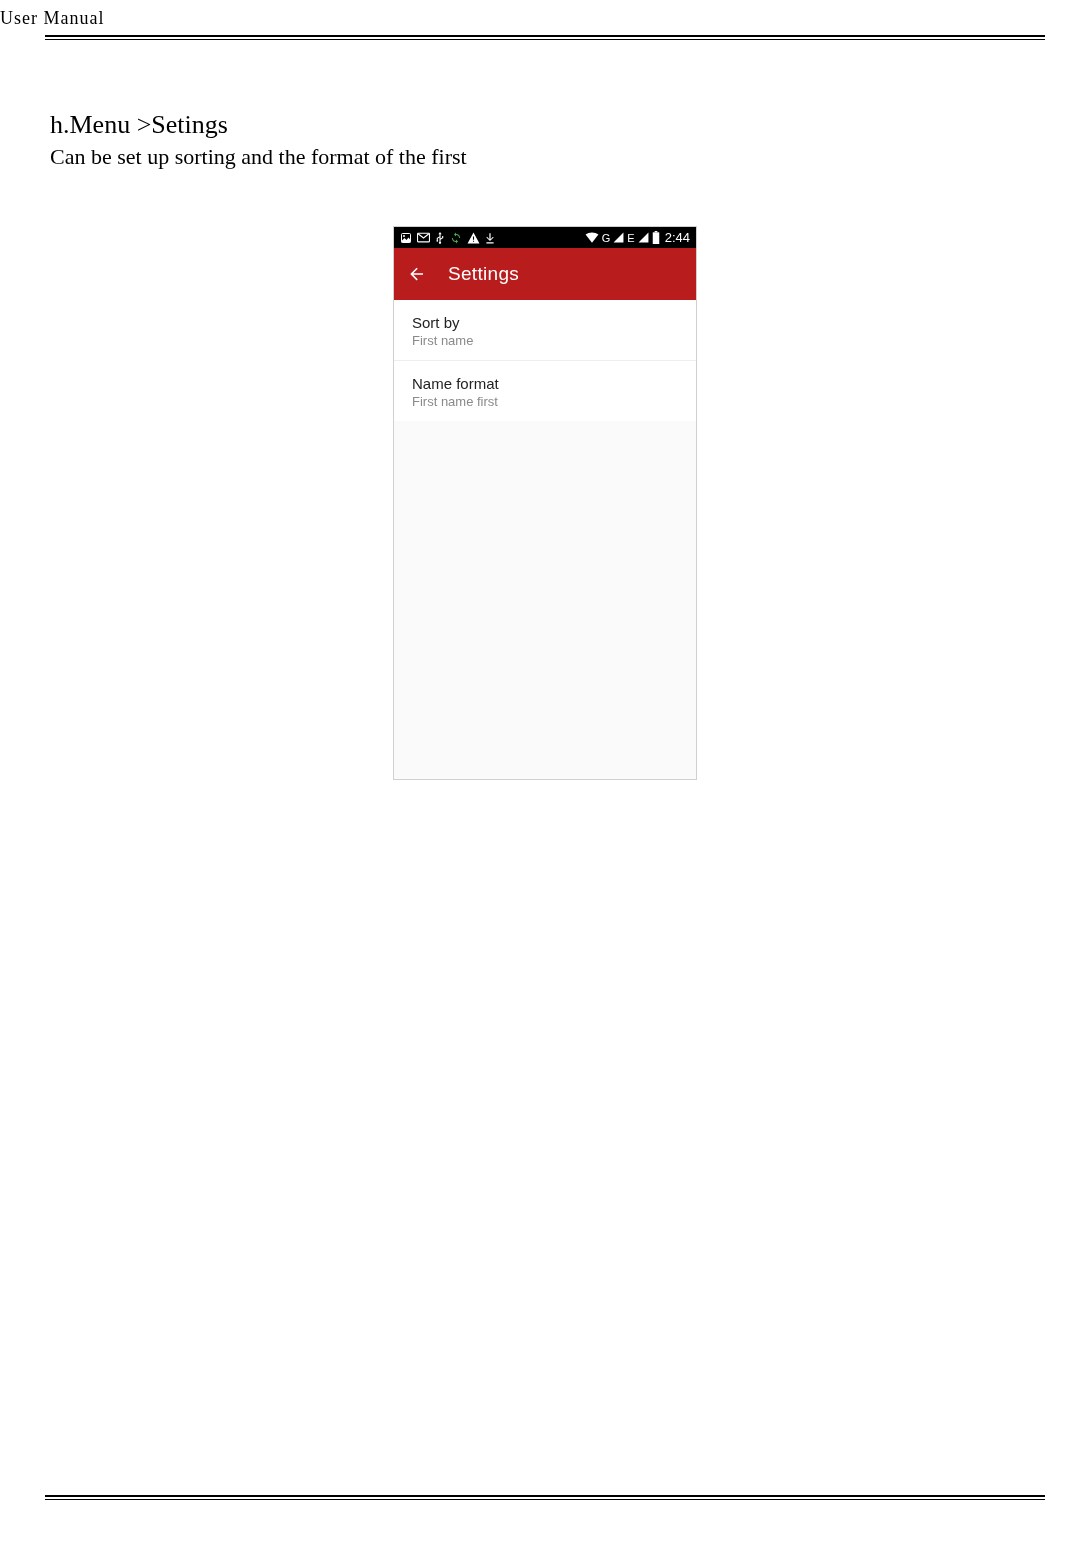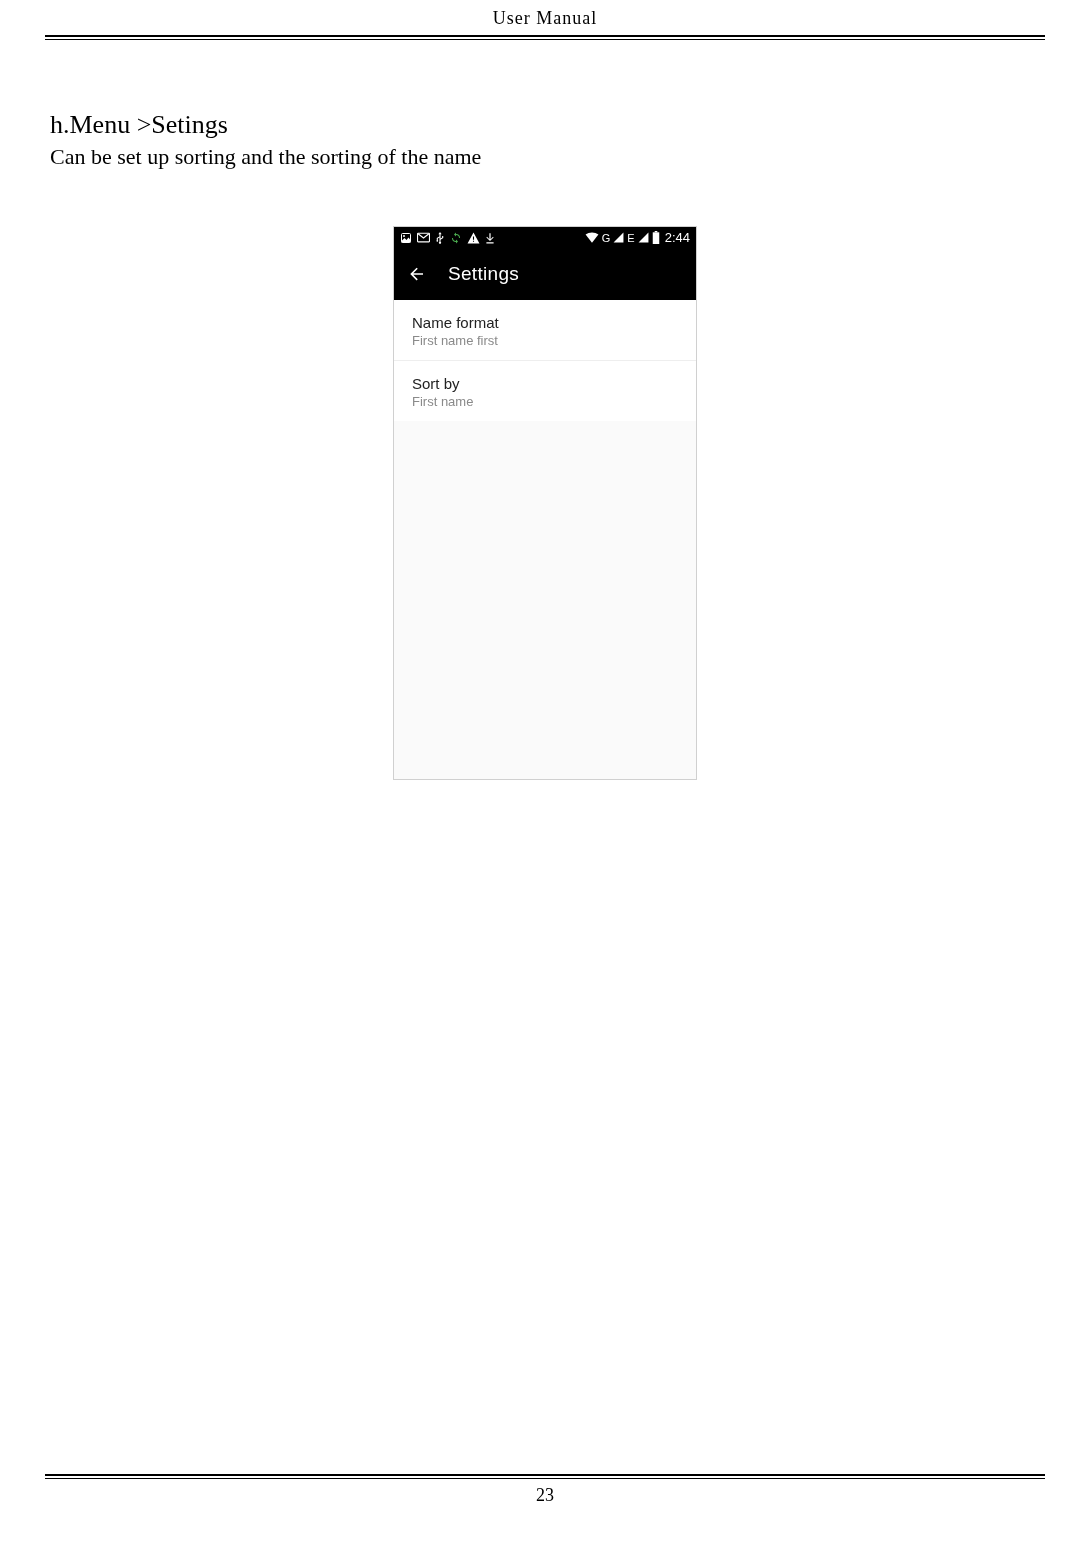--- a/index.html
+++ b/index.html
@@ -8,21 +8,21 @@
       box-sizing: border-box;
     }
     body {
       width: 1090px;
       height: 1554px;
       background: white;
       font-family: "Times New Roman", serif;
       position: relative;
     }
     .page-header {
-      text-align: center;
+      text-align: left;
       padding-top: 8px;
       font-size: 18px;
       letter-spacing: 1px;
     }
     .header-rule {
       border: none;
       border-top: 2px solid #000;
       margin: 6px 45px 0 45px;
     }
     .header-rule-thin {
@@ -67,21 +67,21 @@
     .status-right {
       display: flex;
       align-items: center;
       gap: 3px;
     }
     .status-icon {
       display: inline-flex;
       align-items: center;
     }
     .app-bar {
-      background: #000000;
+      background: #b91c1c;
       color: #fff;
       height: 52px;
       display: flex;
       align-items: center;
       padding: 0 14px;
       gap: 22px;
     }
     .app-bar-title {
       font-size: 19px;
       font-weight: 500;
@@ -134,21 +134,21 @@
 <body>
 
 <div class="page-header">
   <span>User    Manual</span>
 </div>
 <hr class="header-rule">
 <hr class="header-rule-thin">
 
 <div class="content">
   <div class="section-heading">h.Menu &gt;Setings</div>
-  <div class="section-desc">Can be set up sorting and the sorting of the name</div>
+  <div class="section-desc">Can be set up sorting and the format of the first</div>
 
   <div class="phone-container">
     <div class="status-bar">
       <div class="status-left">
         <span class="status-icon">
           <svg width="12" height="12" viewBox="0 0 24 24" fill="white">
               <rect x="3" y="3" width="18" height="18" rx="2" fill="none" stroke="white" stroke-width="2"></rect>
               <circle cx="8" cy="8" r="2"></circle>
               <path d="M3 18 L9 12 L13 16 L17 11 L21 16 V21 H3 Z"></path>
             </svg>
@@ -212,29 +212,28 @@
       <span class="status-icon">
         <svg width="18" height="18" viewBox="0 0 24 24" fill="white">
             <path d="M20 11 H7 L13 5 L11.5 3.5 L3 12 L11.5 20.5 L13 19 L7 13 H20 Z"></path>
           </svg>
       </span>
       <span class="app-bar-title">Settings</span>
     </div>
 
     <div class="settings-list">
       <div class="settings-item">
+        <div class="item-title">Sort by</div>
+        <div class="item-subtitle">First name</div>
+      </div>
+      <div class="settings-item">
         <div class="item-title">Name format</div>
         <div class="item-subtitle">First name first</div>
-      </div>
-      <div class="settings-item">
-        <div class="item-title">Sort by</div>
-        <div class="item-subtitle">First name</div>
       </div>
     </div>
     <div class="phone-blank"></div>
   </div>
 </div>
 
 <div class="page-footer">
   <hr class="footer-rule">
   <hr class="footer-rule-thin">
-  <div class="page-number">23</div>
 </div>
 
 </body></html>

